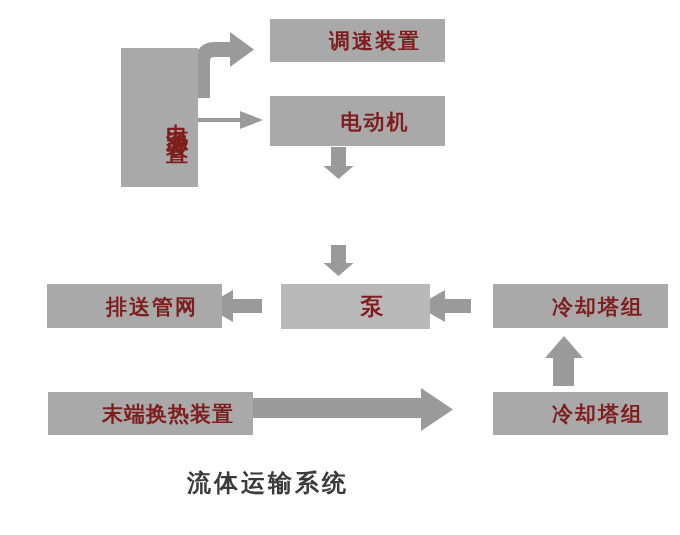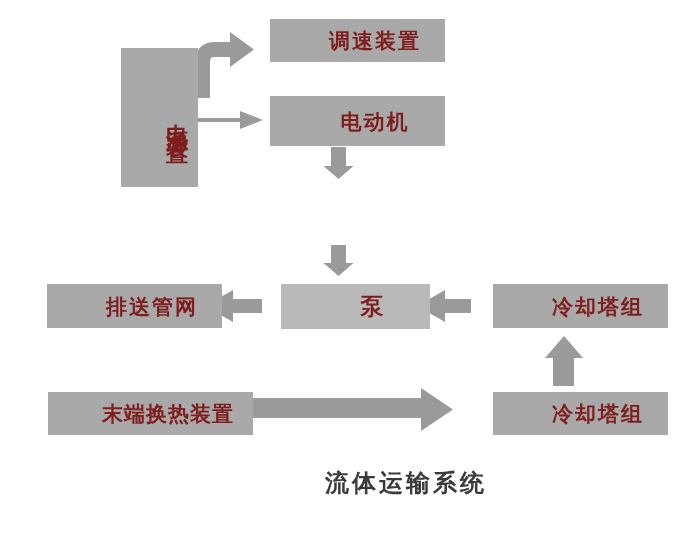--- a/index.html
+++ b/index.html
@@ -45,21 +45,21 @@
   #arrow-layer {
     position: absolute;
     left: 0; top: 0;
     width: 680px; height: 535px;
   }
   #caption {
     position: absolute;
     left: 187px;
     top: 467px;
     width: 300px;
-    text-align: right;
+    text-align: left;
     font-family: "Liberation Serif", "DejaVu Serif", serif;
     font-weight: 600;
     font-size: 24px;
     letter-spacing: 3px;
     color: #3a3a3a;
   }
 </style>
 </head>
 <body>
 

